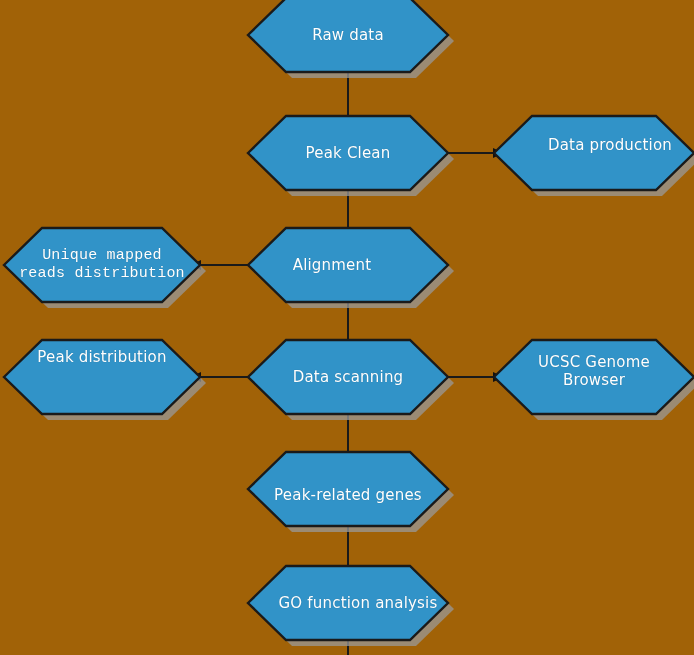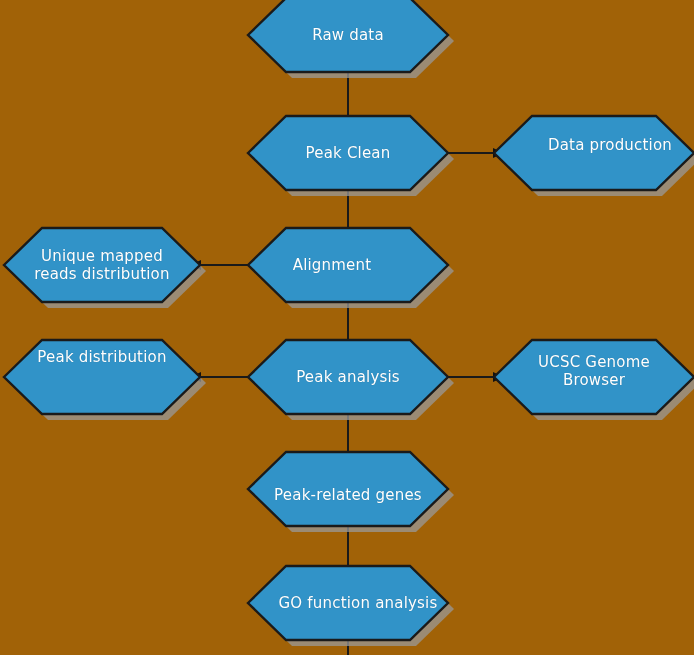--- a/index.html
+++ b/index.html
@@ -108,22 +108,22 @@
         <polygon points="494,377 532,340 656,340 694,377 656,414 532,414" fill="#3193c8" stroke="#1a1a1a" stroke-width="2.4" stroke-linejoin="miter"></polygon>
         <polygon points="248,489 286,452 410,452 448,489 410,526 286,526" fill="#3193c8" stroke="#1a1a1a" stroke-width="2.4" stroke-linejoin="miter"></polygon>
         <polygon points="248,603 286,566 410,566 448,603 410,640 286,640" fill="#3193c8" stroke="#1a1a1a" stroke-width="2.4" stroke-linejoin="miter"></polygon>
       </g>
   </svg>
   <div id="label-layer">
       <div class="node-label" style="left: 248px; top: -2px; width: 200px; height: 74px;">Raw data</div>
       <div class="node-label" style="left: 248px; top: 116px; width: 200px; height: 74px;">Peak Clean</div>
       <div class="node-label" style="left: 510px; top: 116px; width: 200px; height: 58px;">Data production</div>
       <div class="node-label" style="left: 232px; top: 228px; width: 200px; height: 74px;">Alignment</div>
-      <div class="node-label" style="left: 4px; top: 228px; width: 196px; height: 74px;">Unique mapped
+      <div class="node-label" style="left: 4px; top: 228px; width: 196px; height: 74px; font-family: Liberation Mono, monospace;">Unique mapped
 reads distribution</div>
-      <div class="node-label" style="left: 248px; top: 340px; width: 200px; height: 74px;">Peak analysis</div>
+      <div class="node-label" style="left: 248px; top: 340px; width: 200px; height: 74px;">Data scanning</div>
       <div class="node-label" style="left: 4px; top: 327px; width: 196px; height: 60px;">Peak distribution</div>
       <div class="node-label" style="left: 494px; top: 340px; width: 200px; height: 62px;">UCSC Genome
 Browser</div>
       <div class="node-label" style="left: 248px; top: 452px; width: 200px; height: 86px;">Peak-related genes</div>
       <div class="node-label" style="left: 258px; top: 566px; width: 200px; height: 74px;">GO function analysis</div>
     </div>
 </div>
 
 </body></html>

